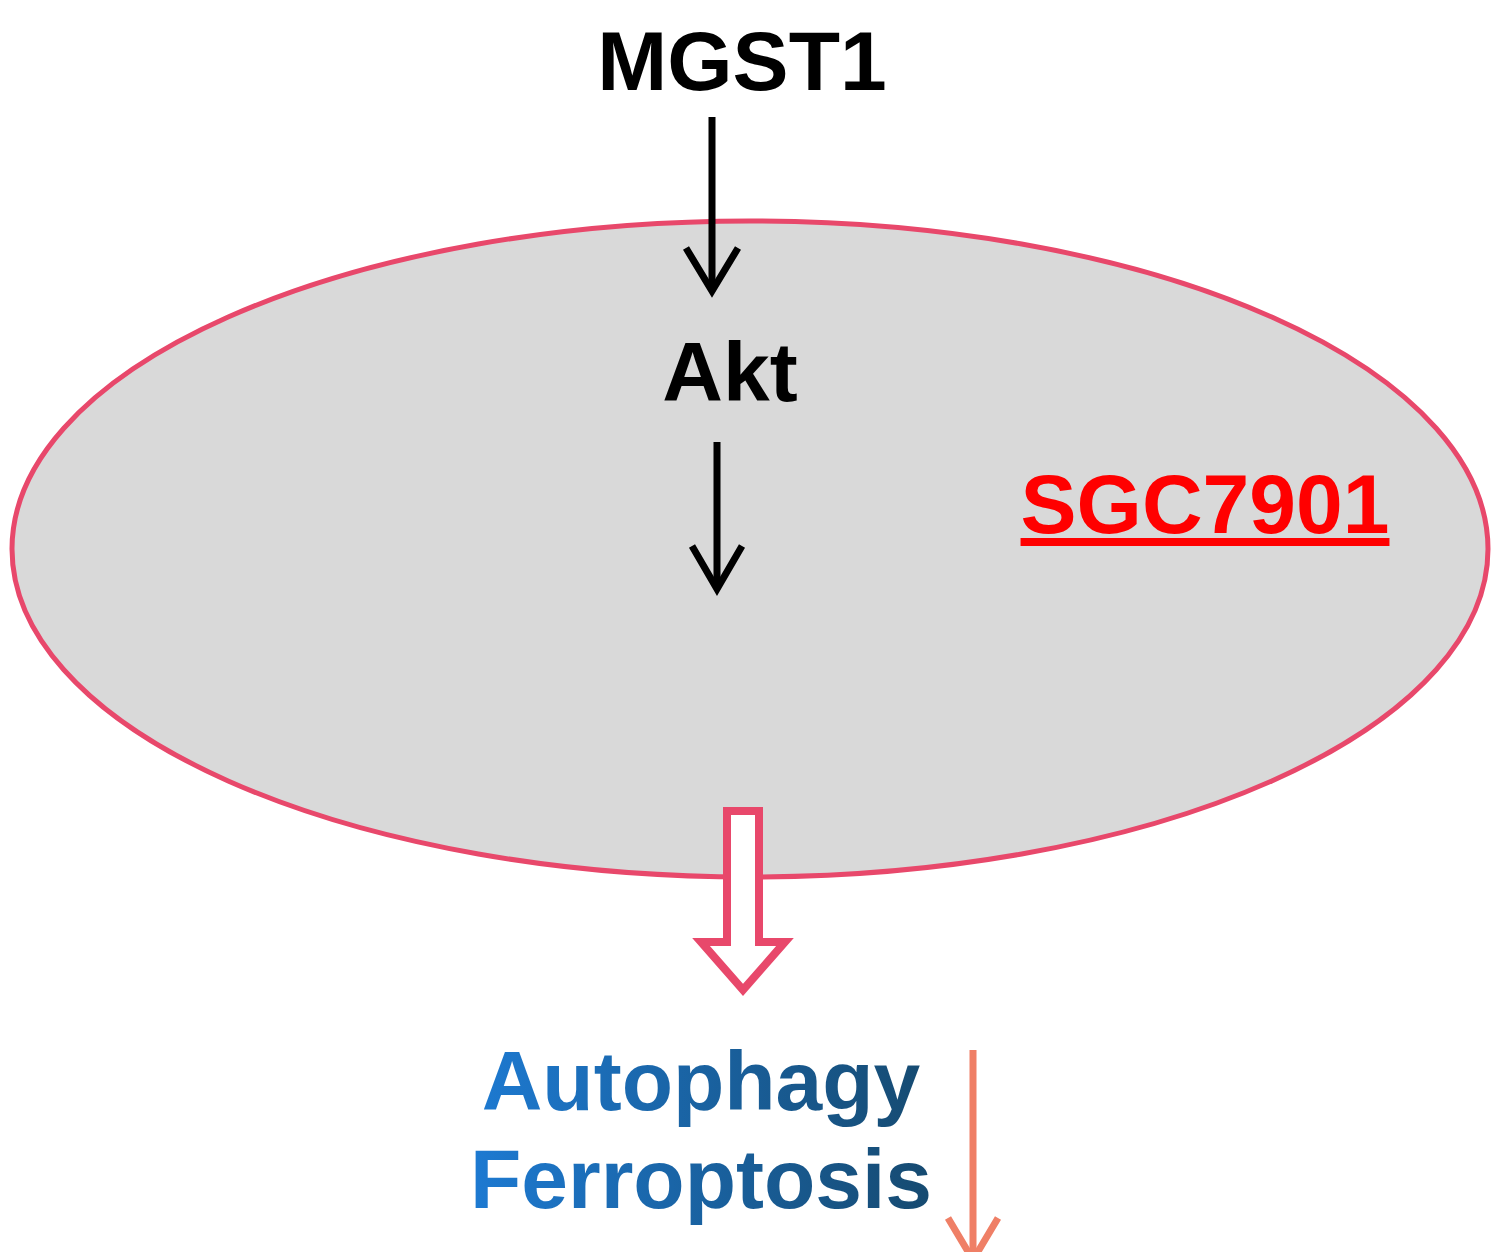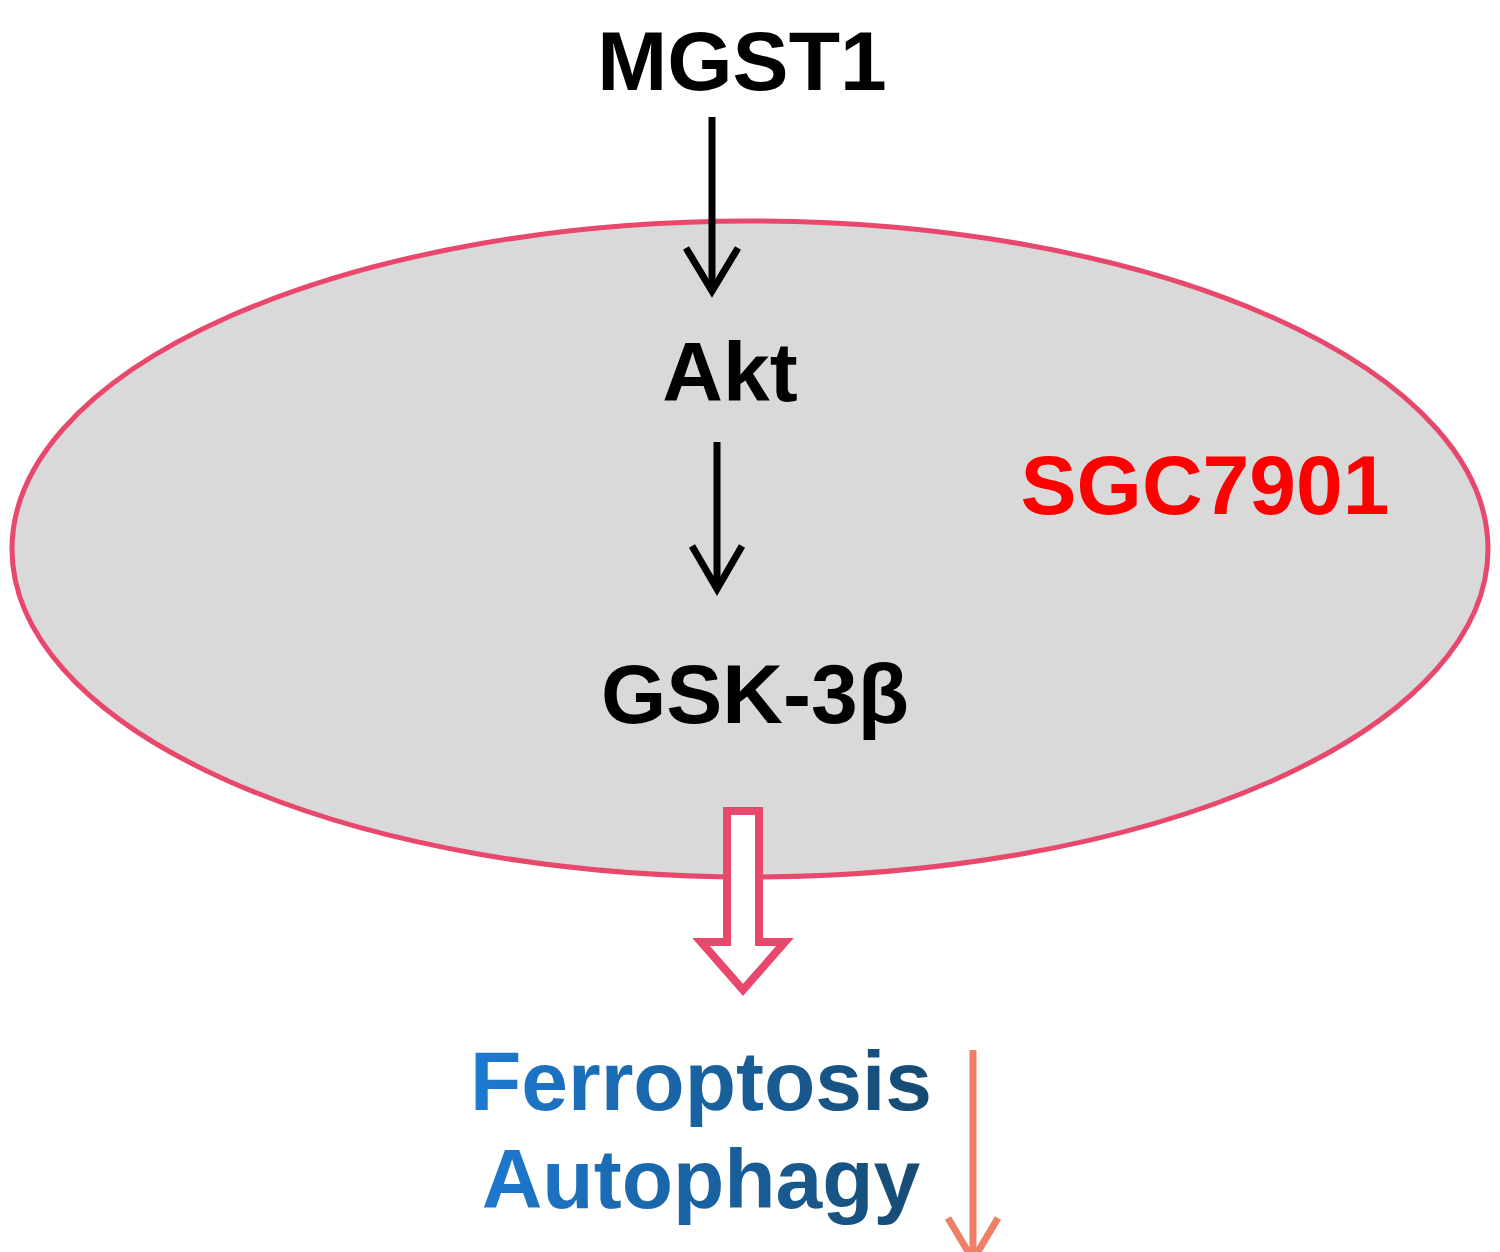--- a/index.html
+++ b/index.html
@@ -56,23 +56,24 @@
     font-weight: 700;
     white-space: nowrap;
     transform: translateX(-50%);
     color: var(--pathway-text, #000000);
     text-align: center;
   }
   .label-mgst1   { left: 742px; top: -3px;  font-size: 84px; line-height: 1; }
   .label-akt     { left: 730px; top: 308px; font-size: 84px; line-height: 1; }
   .label-gsk3b   { left: 755px; top: 630px; font-size: 84px; line-height: 1; }
   .label-cell {
-    left: 1205px; top: 410px;
+    left: 1205px; top: 429px;
     font-size: 84px; line-height: 107px;
     color: var(--cell-label-text, #ff0000);
+    text-decoration: underline;
   }
   .label-outcomes {
     left: 701px; top: 1010px;
     font-size: 84px; line-height: 98px;
     color: var(--outcome-gradient-start, #1d7ad2);
   }
   @supports ((-webkit-background-clip: text) or (background-clip: text)) {
     .label-outcomes {
       background: linear-gradient(90deg,
         var(--outcome-gradient-start, #1d7ad2) 0%,
@@ -107,24 +108,23 @@
     <g class="salmon-arrow">
       <line x1="973" y1="1028" x2="973" y2="1234"></line>
       <polyline points="948,1196 973,1238 998,1196"></polyline>
     </g>
   </svg>
 
   <div class="label label-mgst1">MGST1</div>
 
   <div class="label label-akt">Akt</div>
 
-  <div class="label label-gsk3b">GSK-3β</div>
 
   <div class="label label-cell">
     <div>SGC7901</div>
   </div>
 
   <div class="label label-outcomes">
+    <div>Autophagy</div>
     <div>Ferroptosis</div>
-    <div>Autophagy</div>
   </div>
 
 </div>
 
 </body></html>

